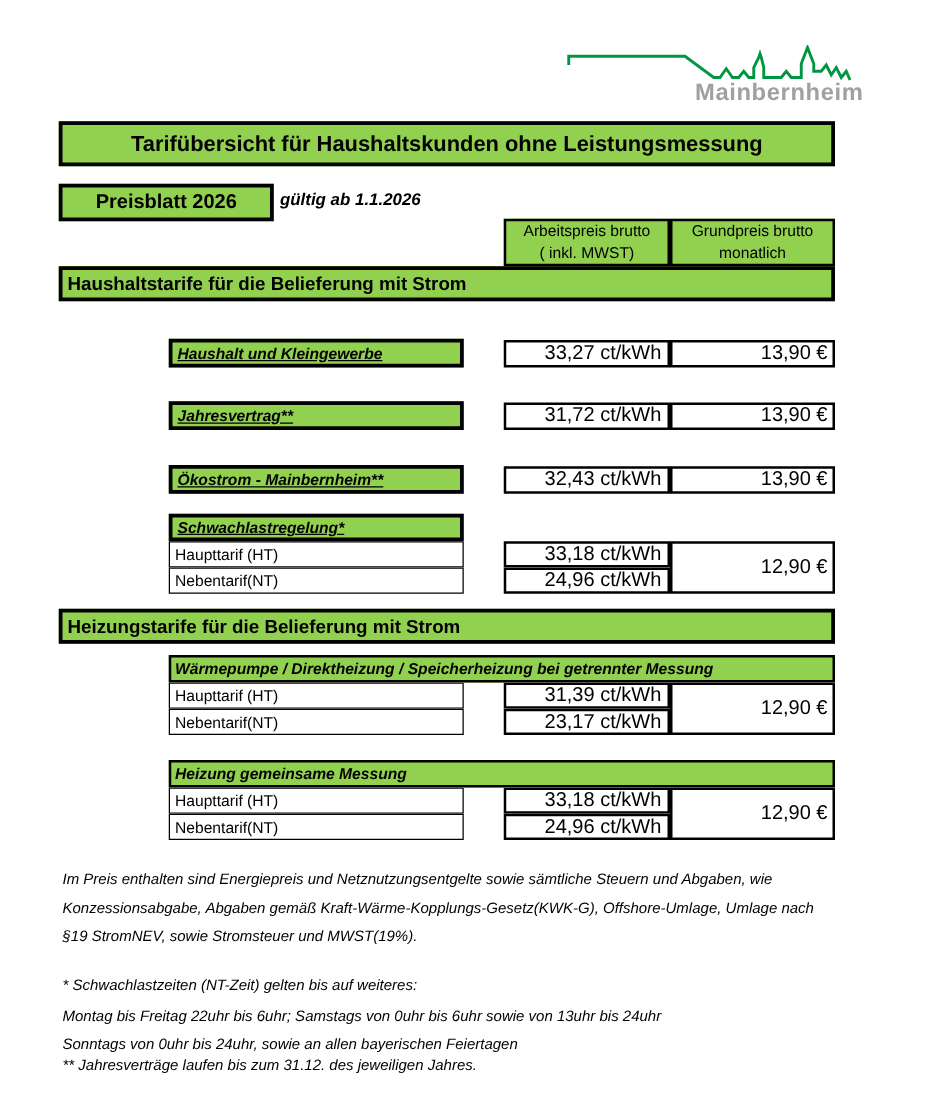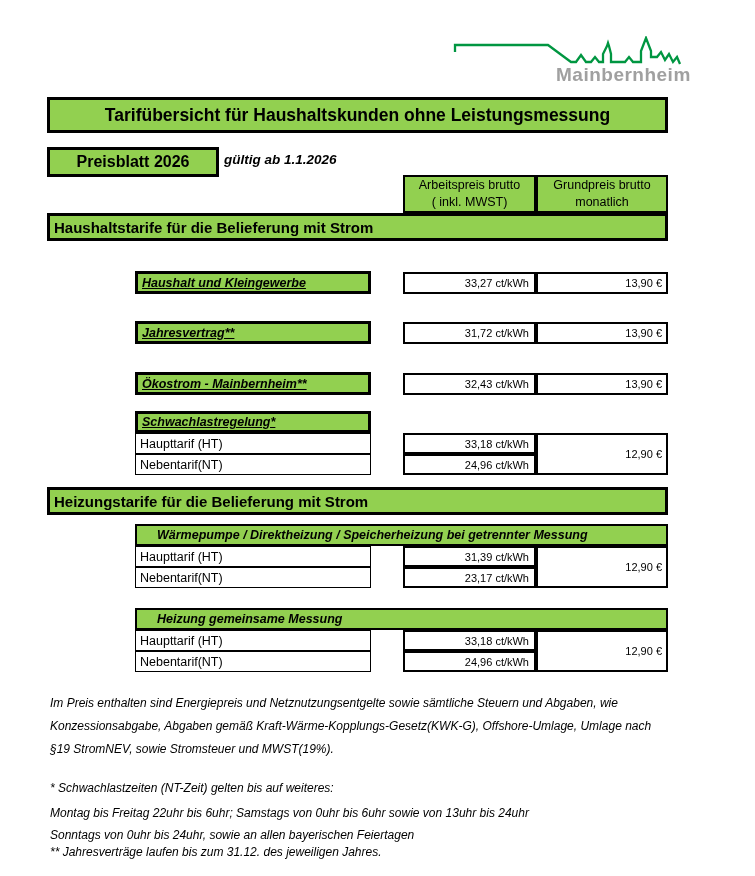--- a/index.html
+++ b/index.html
@@ -36,29 +36,29 @@
     display:flex; align-items:center; padding-left:4px;
   }
   .tariff-label {
     background:var(--green-fill); border:3px solid var(--border-black);
     font-weight:bold; font-style:italic; font-size:12.5px;
     display:flex; align-items:center; padding-left:4px; white-space:nowrap; overflow:hidden;text-decoration:underline;
   }
   .group-head {
     background:var(--green-fill); border:2px solid var(--border-black);
     font-weight:bold; font-style:italic; font-size:12.5px;
-    display:flex; align-items:center; padding-left:20px; white-space:nowrap; overflow:hidden;
+    display:flex; align-items:center; padding-left:3px; white-space:nowrap; overflow:hidden;
   }
   .plain-label {
     background:#fff; border:1px solid var(--border-black);
     font-size:12.5px; display:flex; align-items:center; padding-left:4px;
   }
   .vcell {
     background:#fff; border:2px solid var(--border-black);
-    font-size:11px; display:flex; align-items:center; justify-content:flex-end;
+    font-size:16px; display:flex; align-items:center; justify-content:flex-end;
     padding-right:5px;
   }
   .vcell-b { padding-right:4px; }
   .note { font-style:italic; font-size:12px; line-height:23px; }
   .fn   { font-style:italic; font-size:12px; white-space:nowrap; }
 </style>
 </head>
 <body>
 
 <div class="abs" style="left:448px; top:36px; width:245px; height:56px;">

